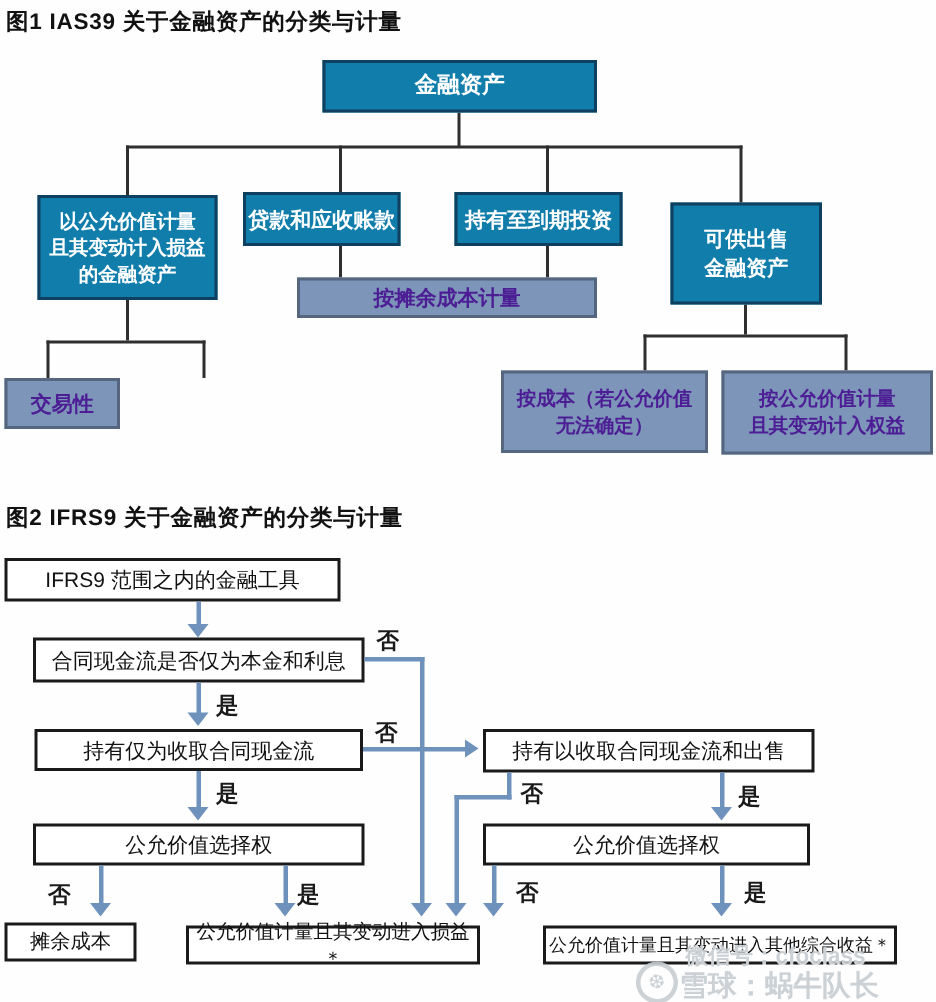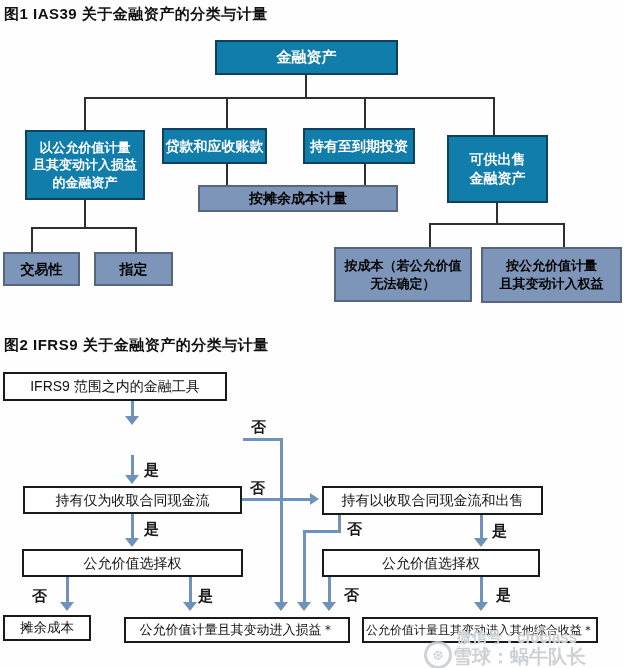--- a/index.html
+++ b/index.html
@@ -2,21 +2,21 @@
 <html><head>
 <meta charset="utf-8">
 <style>
   html,body{margin:0;padding:0;background:#fff;}
   .canvas{position:relative;width:624px;height:668px;background:#fefefe;overflow:hidden;
           font-family:"Liberation Sans","DejaVu Sans",sans-serif;}
   .fig-title{position:absolute;font-size:15px;font-weight:bold;color:#111;white-space:nowrap;letter-spacing:.5px;}
   .node{position:absolute;display:flex;align-items:center;justify-content:center;text-align:center;
         white-space:pre-line;box-sizing:border-box;line-height:1.35;}
   .dark{background:#117dab;border:2px solid #10405f;color:#fff;font-weight:bold;font-size:14px;}
-  .slate{background:#7d95b8;border:2px solid #55667e;color:#000000;font-weight:bold;font-size:14px;}
+  .slate{background:#7d95b8;border:2px solid #55667e;color:#4c1d95;font-weight:bold;font-size:14px;}
   .white{background:#fff;border:2px solid #1a1a1a;color:#111;font-size:14px;}
   .ln{position:absolute;background:#2f2f2f;}
   .bl{position:absolute;background:#6f92bd;}
   .ah-down{position:absolute;width:0;height:0;border-left:7px solid transparent;border-right:7px solid transparent;border-top:9px solid #6f92bd;}
   .ah-right{position:absolute;width:0;height:0;border-top:6px solid transparent;border-bottom:6px solid transparent;border-left:9px solid #6f92bd;}
   .yn{position:absolute;font-size:15px;color:#1a1a1a;font-weight:600;}
   .footnote{position:absolute;font-size:13px;color:#1a1a1a;white-space:nowrap;}
   .wm{position:absolute;color:rgba(200,205,210,.92);font-weight:bold;white-space:nowrap;
       text-shadow:0 1px 0 rgba(255,255,255,.8);}
   .wm-logo{position:absolute;width:22px;height:22px;border:3px solid rgba(200,205,210,.9);border-radius:50%;
@@ -50,35 +50,35 @@
   <div class="node dark" style="left:215px;top:40px;width:183px;height:35px;font-size:15px">金融资产</div>
   <div class="node dark" style="left:25px;top:130px;width:120px;height:70px;font-size:13px">以公允价值计量
 且其变动计入损益
 的金融资产</div>
   <div class="node dark" style="left:162px;top:128px;width:105px;height:36px">贷款和应收账款</div>
   <div class="node dark" style="left:303px;top:128px;width:112px;height:36px">持有至到期投资</div>
   <div class="node dark" style="left:447px;top:135px;width:101px;height:68px">可供出售
 金融资产</div>
   <div class="node slate" style="left:198px;top:185px;width:200px;height:27px">按摊余成本计量</div>
   <div class="node slate" style="left:3px;top:252px;width:77px;height:34px">交易性</div>
-  <div class="node slate" style="left:94px;top:252px;width:79px;height:34px">指定</div>
   <div class="node slate" style="left:334px;top:247px;width:138px;height:55px;font-size:13px">按成本（若公允价值
 无法确定）</div>
   <div class="node slate" style="left:481px;top:247px;width:141px;height:56px;font-size:13px">按公允价值计量
 且其变动计入权益</div>
 
   <div class="fig-title" style="left:4px;top:336px">图2  IFRS9 关于金融资产的分类与计量</div>
 
   <div class="node white" style="left:3px;top:372px;width:224px;height:29px">IFRS9 范围之内的金融工具</div>
+  <div class="node white" style="left:22px;top:425px;width:221px;height:30px">合同现金流是否仅为本金和利息</div>
   <div class="node white" style="left:23px;top:486px;width:219px;height:28px">持有仅为收取合同现金流</div>
   <div class="node white" style="left:322px;top:486px;width:221px;height:29px">持有以收取合同现金流和出售</div>
   <div class="node white" style="left:22px;top:549px;width:221px;height:28px">公允价值选择权</div>
   <div class="node white" style="left:322px;top:549px;width:218px;height:28px">公允价值选择权</div>
   <div class="node white" style="left:3px;top:615px;width:88px;height:26px;font-size:13.5px">摊余成本</div>
-  <div class="node white" style="left:124px;top:617px;width:226px;height:26px;font-size:13px">公允价值计量且其变动进入损益＊</div>
+  <div class="node white" style="left:124px;top:617px;width:196px;height:26px;font-size:13px">公允价值计量且其变动进入损益＊</div>
   <div class="node white" style="left:362px;top:617px;width:236px;height:26px;font-size:12px">公允价值计量且其变动进入其他综合收益＊</div>
 
   <div class="bl" style="left:131px;top:401px;width:3px;height:16px"></div>
   <div class="ah-down" style="left:125px;top:416px"></div>
 
   <div class="bl" style="left:243px;top:438px;width:40px;height:3px"></div>
   <div class="bl" style="left:280px;top:438px;width:3px;height:165px"></div>
   <div class="ah-down" style="left:274px;top:602px"></div>
 
   <div class="bl" style="left:131px;top:455px;width:3px;height:21px"></div>

